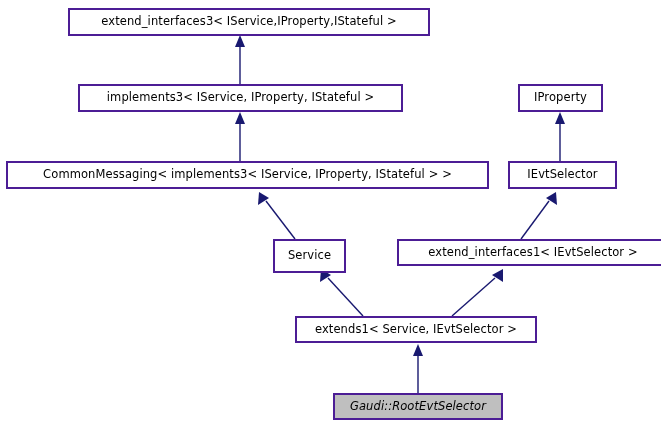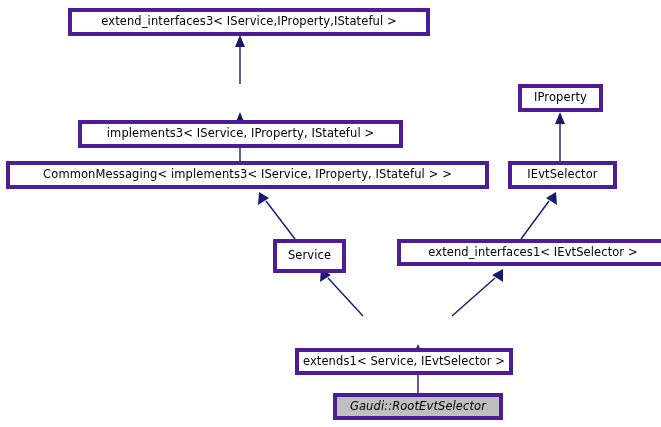--- a/index.html
+++ b/index.html
@@ -19,21 +19,21 @@
     position: absolute;
     left: 0;
     top: 0;
     width: 661px;
     height: 427px;
     pointer-events: none;
   }
   .node {
     position: absolute;
     box-sizing: border-box;
-    border: 4px solid #4c1d95;
+    border: 2px solid #4c1d95;
     background: #ffffff;
     display: flex;
     align-items: center;
     justify-content: center;
     white-space: nowrap;
   }
   .node-label {
     font-size: 11.5px;
     color: #000000;
     line-height: 1;
@@ -89,21 +89,21 @@
       <line x1="418" y1="393" x2="418" y2="354" stroke="#191970" stroke-width="1.4"></line>
       <polygon points="418,344 413,356 423,356" fill="#191970"></polygon>
     </g>
 
   </svg>
 
   <div class="node" id="node-extend_interfaces3" style="left: 68px; top: 8px; width: 362px; height: 28px;">
     <span class="node-label">extend_interfaces3&lt; IService,IProperty,IStateful &gt;</span>
   </div>
 
-  <div class="node" id="node-implements3" style="left: 78px; top: 84px; width: 325px; height: 28px; margin-top: 36px;">
+  <div class="node" id="node-implements3" style="left: 78px; top: 84px; width: 325px; height: 28px;">
     <span class="node-label">implements3&lt; IService, IProperty, IStateful &gt;</span>
   </div>
 
   <div class="node" id="node-iinterface" style="left: 518px; top: 84px; width: 85px; height: 28px;">
     <span class="node-label">IProperty</span>
   </div>
 
   <div class="node" id="node-commonmessaging" style="left: 6px; top: 161px; width: 483px; height: 28px;">
     <span class="node-label">CommonMessaging&lt; implements3&lt; IService, IProperty, IStateful &gt; &gt;</span>
   </div>
@@ -113,21 +113,21 @@
   </div>
 
   <div class="node" id="node-service" style="left: 273px; top: 239px; width: 73px; height: 34px;">
     <span class="node-label">Service</span>
   </div>
 
   <div class="node" id="node-extend_interfaces1" style="left: 397px; top: 239px; width: 272px; height: 27px;">
     <span class="node-label">extend_interfaces1&lt; IEvtSelector &gt;</span>
   </div>
 
-  <div class="node" id="node-extends1" style="left: 295px; top: 316px; width: 218px; height: 27px; margin-top: 32px;">
+  <div class="node" id="node-extends1" style="left: 295px; top: 316px; width: 242px; height: 27px;">
     <span class="node-label">extends1&lt; Service, IEvtSelector &gt;</span>
   </div>
 
   <div class="node highlight" id="node-gaudi_rootevtselector" style="left: 333px; top: 393px; width: 170px; height: 27px; background: rgb(191, 191, 191); font-style: italic;">
     <span class="node-label">Gaudi::RootEvtSelector</span>
   </div>
 
 </div>
 
 </body></html>

